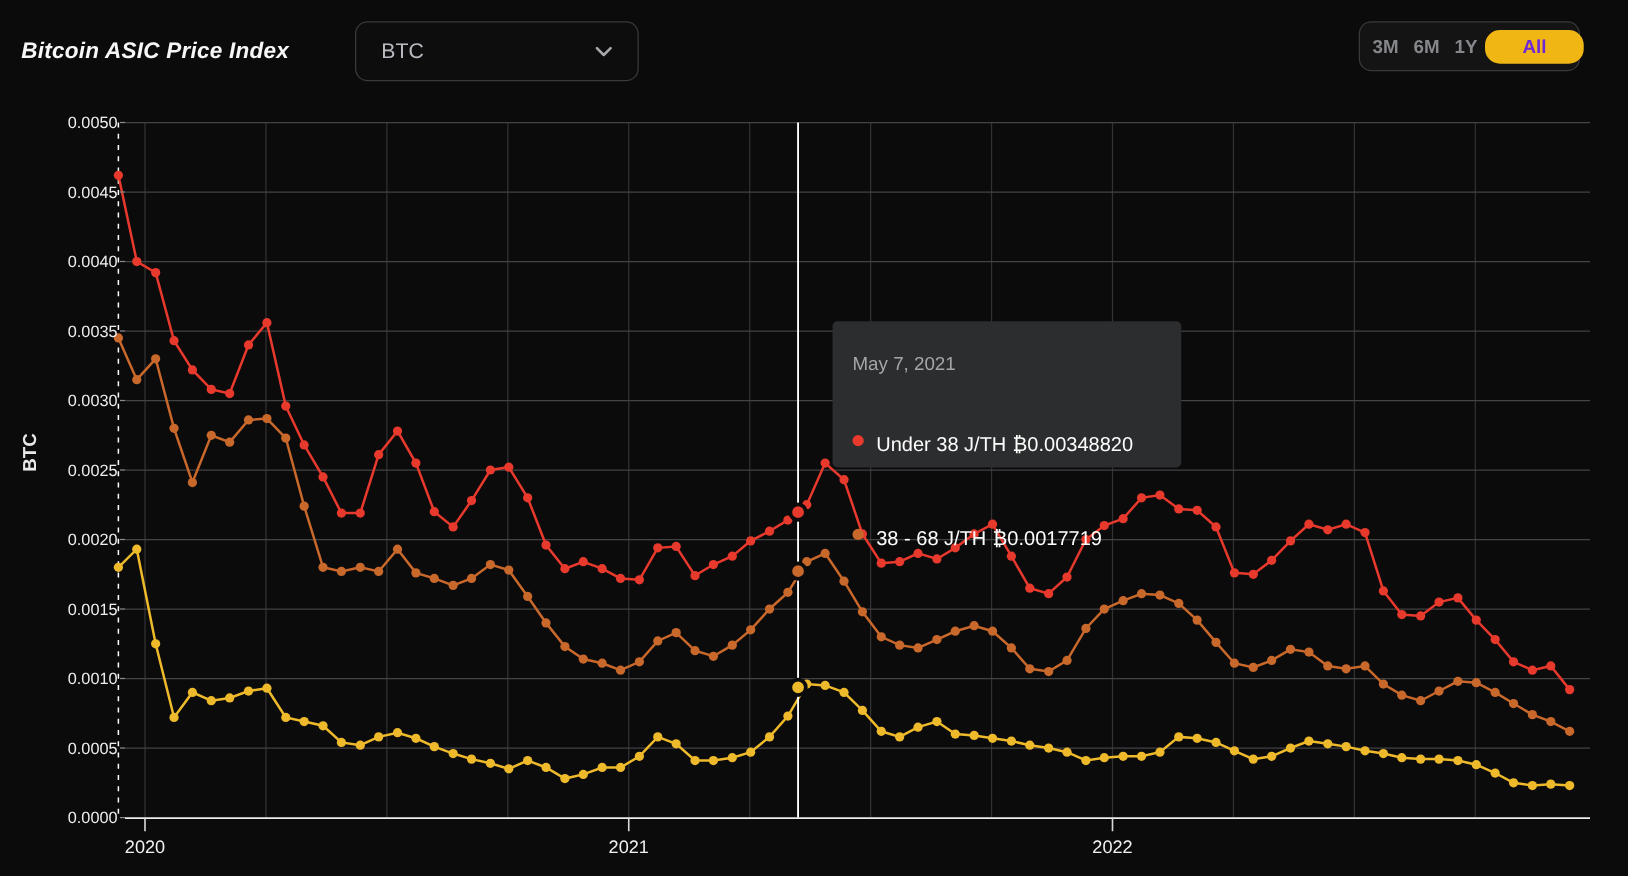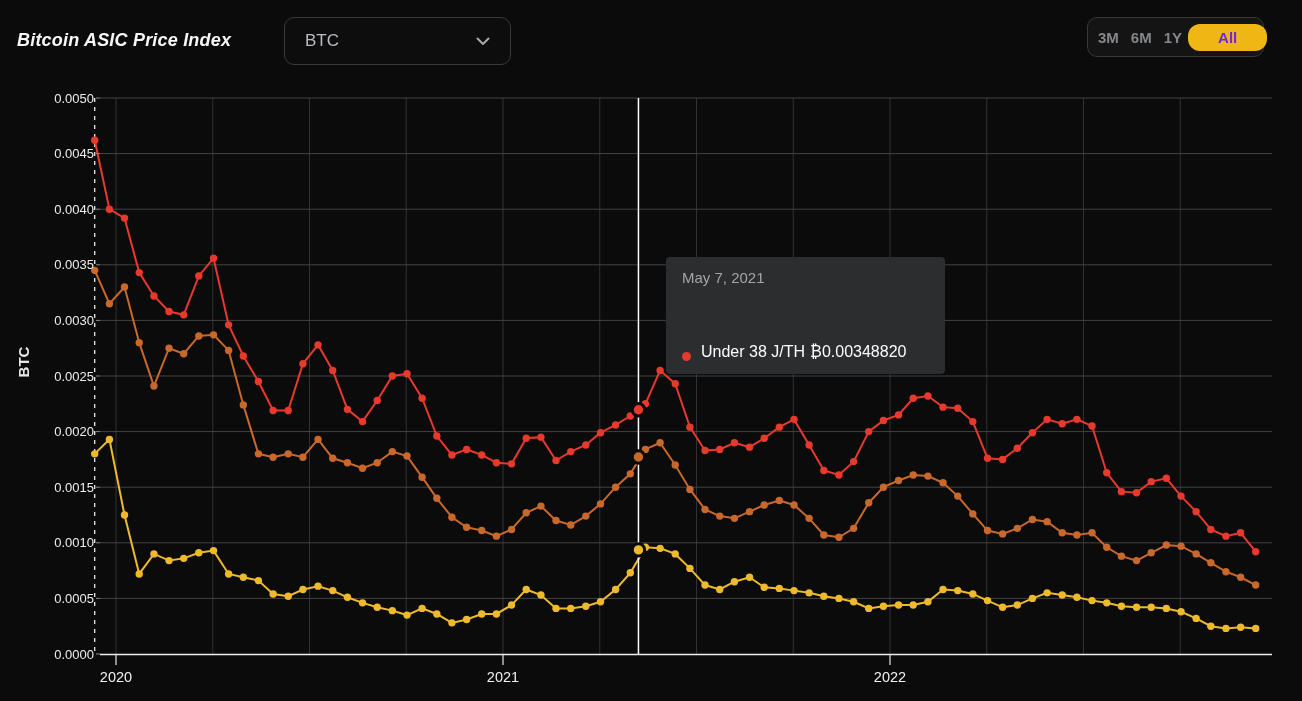--- a/index.html
+++ b/index.html
@@ -33,22 +33,22 @@
   }
   .range-btn.active{
     background:#f0b614;color:#6d28d9;padding:6px 30px;
   }
   #chart{position:absolute;left:0;top:0;}
   .tooltip{
     position:absolute;left:666px;top:257px;width:279px;height:117px;
     box-sizing:border-box;background:#2c2d2e;border-radius:4px;
     padding:10px 14px 10px 14px;z-index:5;
   }
-  .tooltip-date{font-size:15px;color:#a3a5a8;margin:2px 0 8px 2px;}
-  .tooltip-row{display:flex;align-items:flex-end;height:27px;margin-top:48px;}
+  .tooltip-date{font-size:15px;color:#a3a5a8;margin:16px 0 8px 2px;}
+  .tooltip-row{display:flex;align-items:flex-start;height:27px;margin-top:48px;}
   .tooltip-dot{
     width:9px;height:9px;border-radius:50%;margin:0 10px 0 2px;flex:0 0 auto;
   }
   .tooltip-row .lbl,.tooltip-row .val{font-size:16px;color:#fdfdfd;}
   .tooltip-row .val{margin-left:5px;}
 </style>
 </head>
 <body>
 
 <svg id="chart" width="1302" height="701">
@@ -383,13 +383,18 @@
   <button class="range-btn active">All</button>
 </div>
 
 <div class="tooltip">
   <div class="tooltip-date">May 7, 2021</div>
   <div class="tooltip-row">
     <span class="tooltip-dot" style="background: rgb(232, 57, 45);"></span>
     <span class="lbl">Under 38 J/TH</span>
     <span class="val">₿0.00348820</span>
   </div>
+  <div class="tooltip-row">
+    <span class="tooltip-dot" style="background: rgb(201, 104, 43);"></span>
+    <span class="lbl">38 - 68 J/TH</span>
+    <span class="val">₿0.0017719</span>
+  </div>
 </div>
 
 </body></html>

